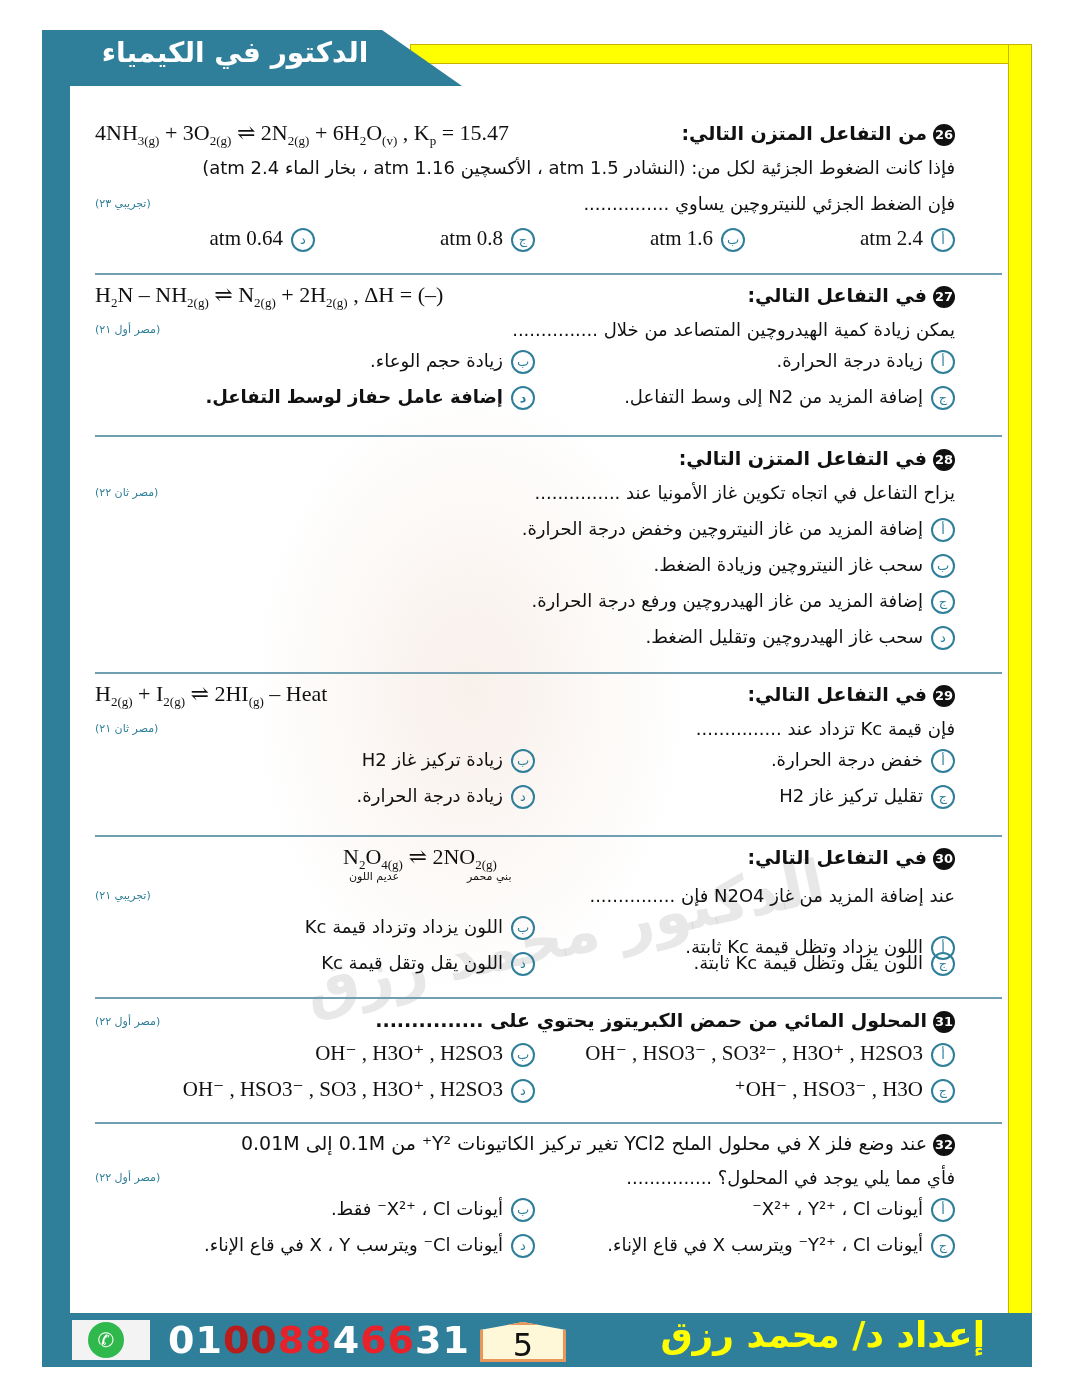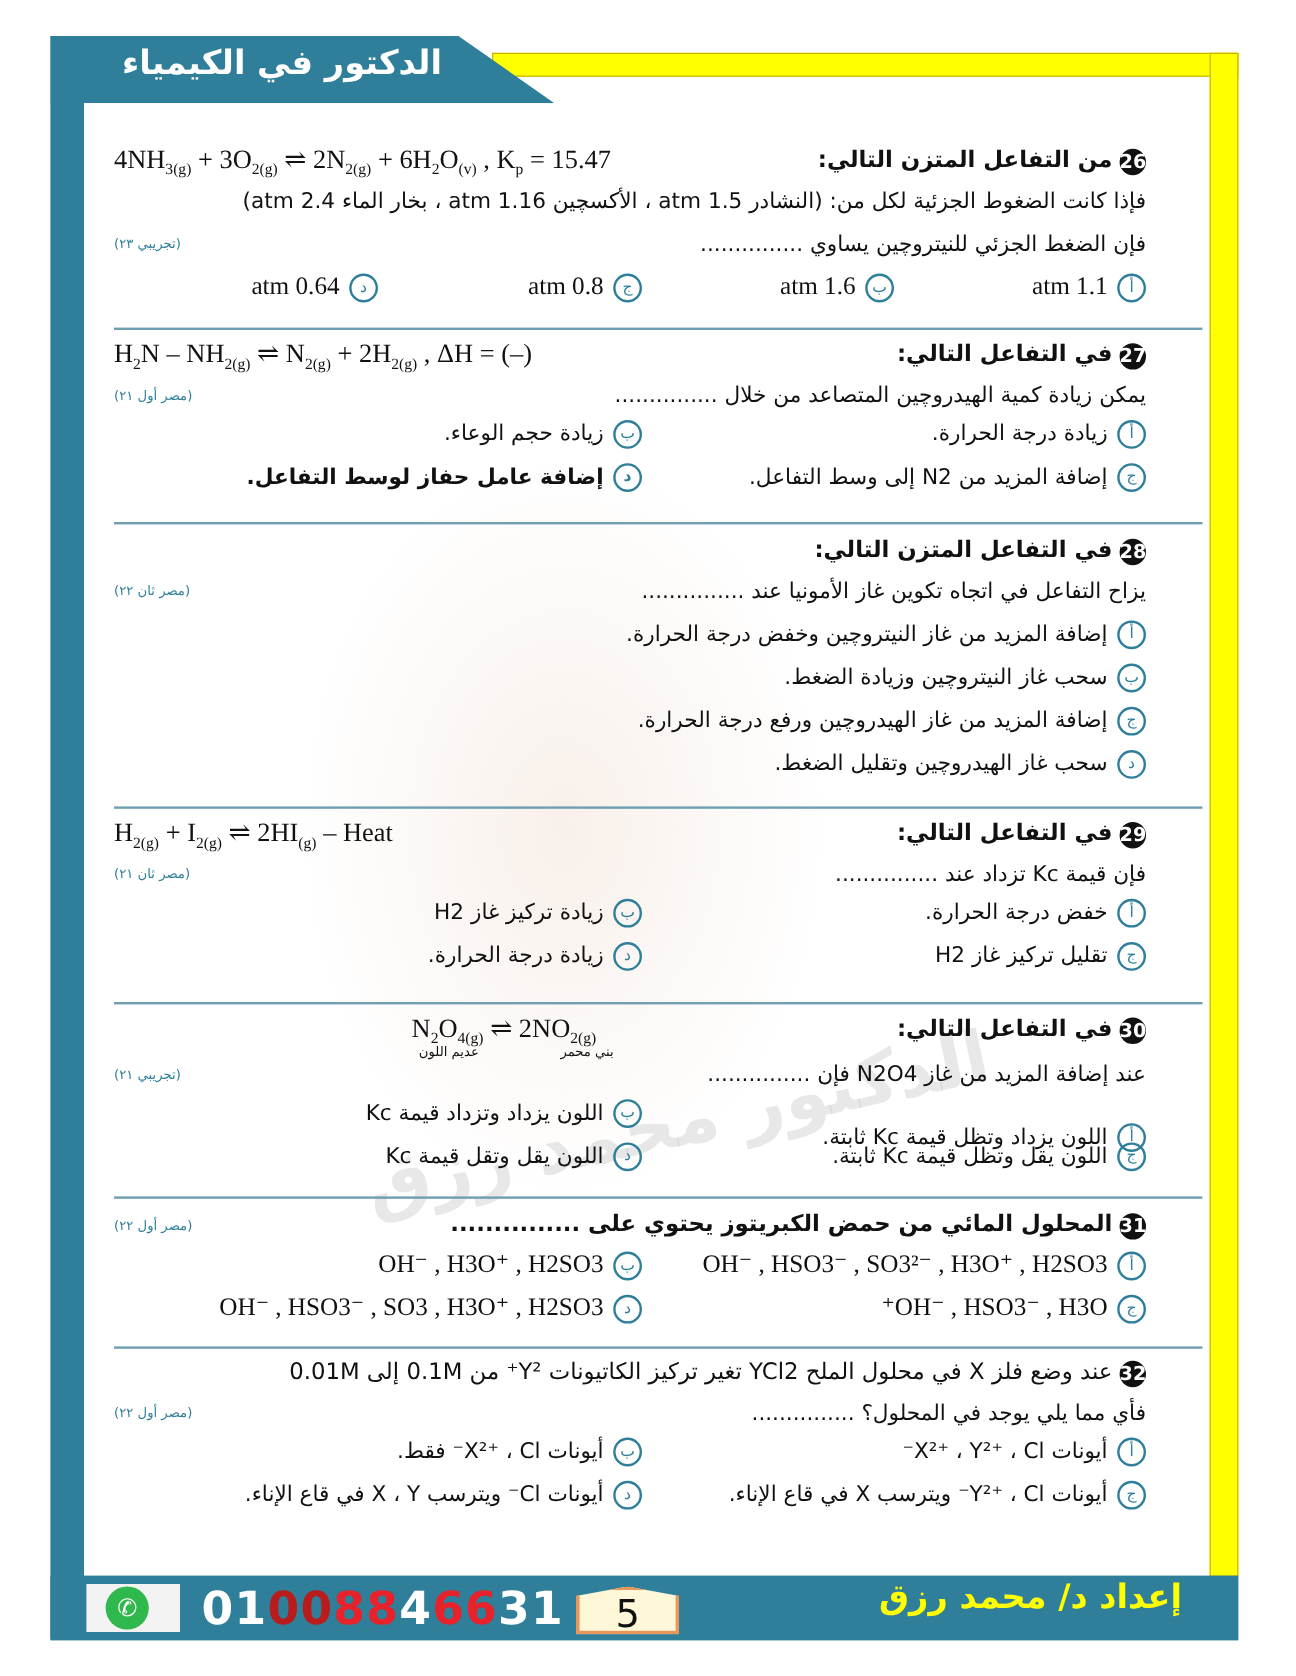--- a/index.html
+++ b/index.html
@@ -7,37 +7,37 @@
   .frame-teal{position:absolute;left:42px;top:30px;width:28px;height:1336px;background:#2f7f9a;}
   .header-band{position:absolute;left:42px;top:30px;width:420px;height:56px;background:#2f7f9a;clip-path:polygon(0 0,340px 0,420px 56px,0 56px);}
   .header-title{position:absolute;left:75px;top:32px;width:320px;height:42px;color:#fff;font-weight:bold;font-size:28px;direction:rtl;text-align:center;line-height:42px;font-family:"DejaVu Sans",sans-serif;}
   .yellow-top{position:absolute;left:410px;top:44px;width:622px;height:20px;background:#ffff00;border:1px solid #c8b400;box-sizing:border-box;}
   .yellow-right{position:absolute;left:1008px;top:44px;width:24px;height:1270px;background:#ffff00;border:1px solid #c8b400;box-sizing:border-box;}
   .white-inner{position:absolute;left:70px;top:86px;width:937px;height:1225px;background:#fff;}
   .watermark{position:absolute;left:250px;top:380px;width:440px;height:620px;border-radius:50%;background:radial-gradient(ellipse at center,rgba(230,200,180,0.28),rgba(255,255,255,0) 70%);}
   .wm-text{position:absolute;left:300px;top:900px;font-size:60px;color:rgba(190,190,190,0.35);transform:rotate(-12deg);direction:rtl;font-weight:bold;}
   .q{position:absolute;left:95px;width:860px;}
   .q-head{position:relative;height:32px;}
-  .q-num{position:absolute;right:0;top:6px;width:22px;height:22px;border-radius:50%;background:#111;color:#fff;font-size:16px;font-weight:bold;line-height:22px;}
+  .q-num{position:absolute;right:0;top:6px;width:22px;height:22px;border-radius:50%;background:#111;color:#fff;font-size:13px;font-weight:bold;text-align:center;line-height:22px;}
   .q-title{position:absolute;right:28px;top:4px;font-weight:bold;font-size:19px;direction:rtl;}
   .eq{position:absolute;left:0;top:2px;font-family:"Liberation Serif","DejaVu Serif",serif;font-size:22px;white-space:nowrap;direction:ltr;}
   .eq sub{font-size:13px;}
   .line{direction:rtl;text-align:right;font-size:18px;height:36px;line-height:36px;position:relative;}
   .source{position:absolute;left:0;font-size:11px;color:#2f7f9a;direction:rtl;}
   .opt{direction:rtl;font-size:18px;position:absolute;white-space:nowrap;}
   .letter{display:inline-block;width:20px;height:20px;border:2px solid #2f7f9a;border-radius:50%;color:#2f7f9a;font-size:13px;text-align:center;line-height:20px;margin-left:8px;vertical-align:middle;box-sizing:content-box;}
   .opt .ser{font-family:"Liberation Serif","DejaVu Serif",serif;font-size:21px;}
   .divider{position:absolute;left:95px;width:907px;height:2px;background:#6f9fb0;}
   .footer{position:absolute;left:42px;top:1313px;width:990px;height:54px;background:#2f7f9a;}
   .wa-box{position:absolute;left:72px;top:1320px;width:78px;height:40px;background:#f3f3f3;}
   .wa-icon{position:absolute;left:88px;top:1322px;width:36px;height:36px;border-radius:50%;background:#2fb84c;color:#fff;text-align:center;line-height:36px;font-size:20px;}
   .phone{position:absolute;left:168px;top:1318px;font-size:38px;font-weight:bold;letter-spacing:1px;font-family:"DejaVu Sans",sans-serif;}
   .ph-w{color:#fff;}.ph-y{color:#b91c1c;}.ph-r{color:#e8222a;}
   .page-box{position:absolute;left:480px;top:1322px;width:86px;height:40px;background:#fff8d8;border:3px solid #e8965a;box-sizing:border-box;clip-path:polygon(0 8px,50% 0,100% 8px,100% 100%,0 100%);text-align:center;font-size:32px;line-height:40px;color:#111;}
-  .author{position:absolute;left:620px;top:1314px;width:365px;text-align:right;direction:rtl;font-size:28px;font-weight:bold;color:#ffff00;font-family:"DejaVu Sans",sans-serif;}
+  .author{position:absolute;left:620px;top:1314px;width:365px;text-align:right;direction:rtl;font-size:36px;font-weight:bold;color:#ffff00;font-family:"DejaVu Sans",sans-serif;}
 </style>
 </head>
 <body>
 
 <div class="frame-teal"></div>
 <div class="white-inner"></div>
 <div class="yellow-top"></div>
 <div class="yellow-right"></div>
 <div class="header-band"></div>
 <div class="header-title">الدكتور في الكيمياء</div>
@@ -47,21 +47,21 @@
 
 <div class="q" style="top:118px;">
   <div class="q-head">
     <span class="q-num">26</span>
     <span class="q-title">من التفاعل المتزن التالي:</span>
     <span class="eq">4NH<sub>3(g)</sub> + 3O<sub>2(g)</sub> ⇌ 2N<sub>2(g)</sub> + 6H<sub>2</sub>O<sub>(v)</sub> , K<sub>p</sub> = 15.47</span>
   </div>
   <div class="line">فإذا كانت الضغوط الجزئية لكل من: (النشادر 1.5 atm ، الأكسچين 1.16 atm ، بخار الماء 2.4 atm)</div>
   <div class="line"><span>فإن الضغط الجزئي للنيتروچين يساوي ...............</span><span class="source" style="top:0;">(تجريبي ٢٣)</span></div>
   <div style="position:relative;height:40px;">
-    <span class="opt" style="right:0;top:4px;"><span class="letter">أ</span><span class="ser">1.1 atm</span></span>
+    <span class="opt" style="right:0;top:4px;"><span class="letter">أ</span><span class="ser">2.4 atm</span></span>
     <span class="opt" style="right:210px;top:4px;"><span class="letter">ب</span><span class="ser">1.6 atm</span></span>
     <span class="opt" style="right:420px;top:4px;"><span class="letter">ج</span><span class="ser">0.8 atm</span></span>
     <span class="opt" style="right:640px;top:4px;"><span class="letter">د</span><span class="ser">0.64 atm</span></span>
   </div>
 </div>
 <div class="divider" style="top:273px;"></div>
 
 <div class="q" style="top:280px;">
   <div class="q-head">
     <span class="q-num">27</span>

